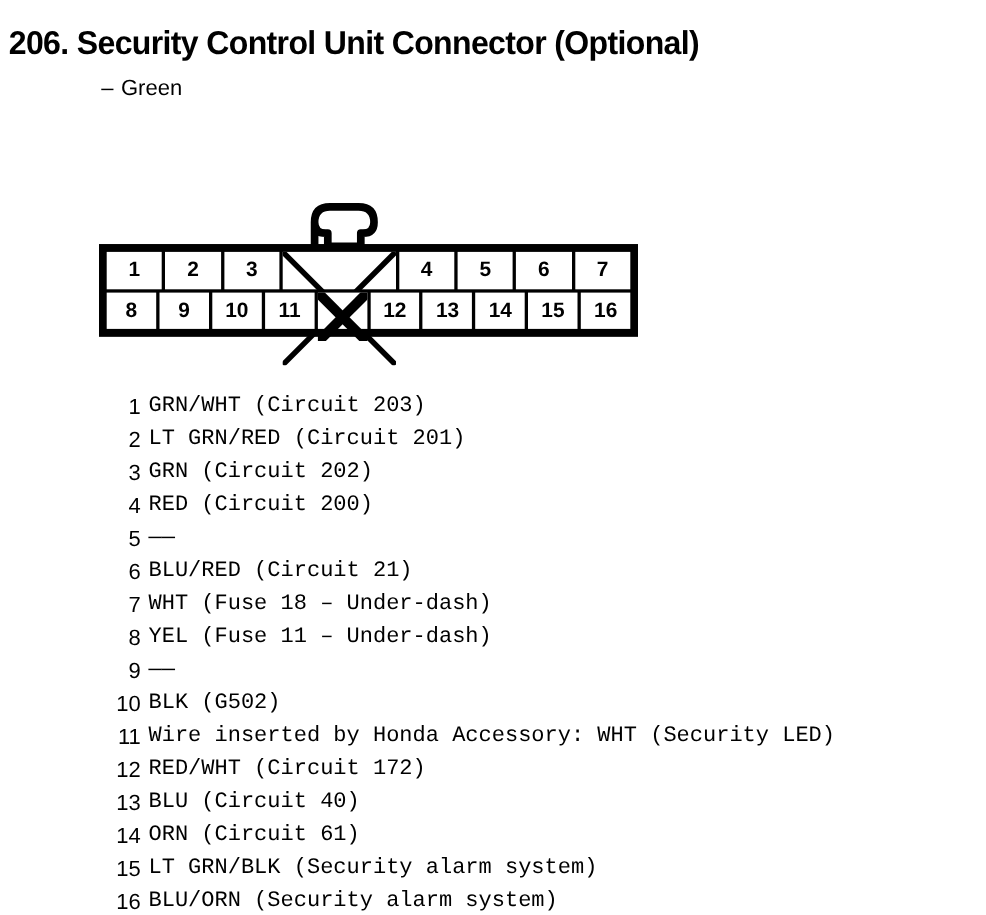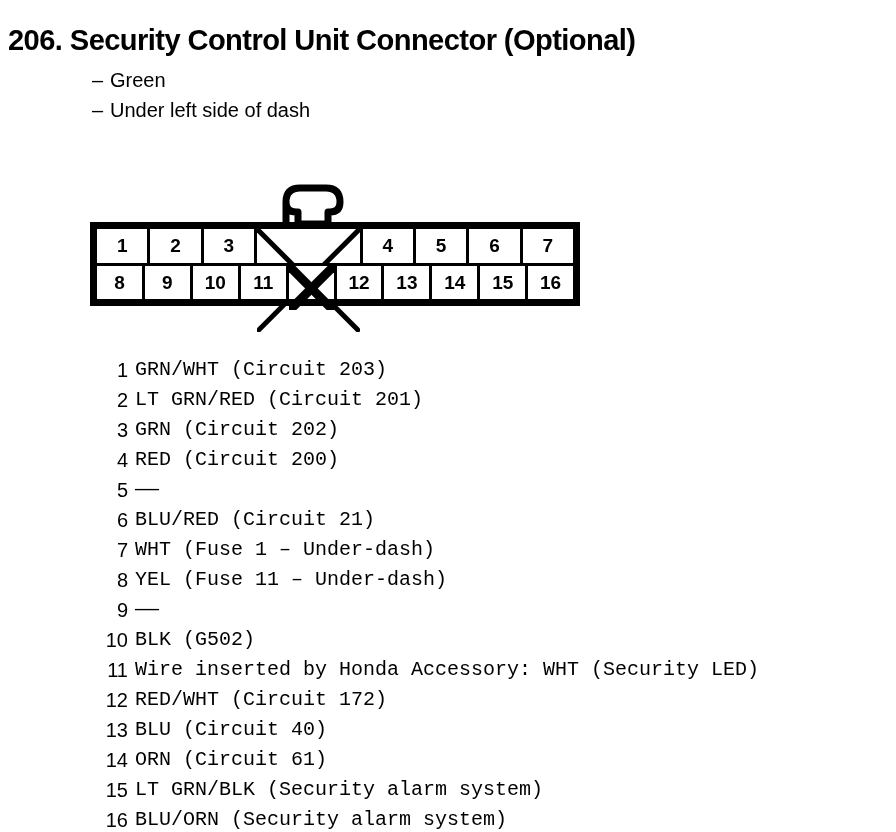--- a/index.html
+++ b/index.html
@@ -126,21 +126,20 @@
     font-family: Liberation Mono, monospace;
   }
 </style>
 </head>
 <body>
 
 <h1 id="page-title">206. Security Control Unit Connector (Optional)</h1>
 
 <div id="notes">
     <div class="note-line"><span class="note-dash">–</span><span>Green</span></div>
-    <div class="note-line"><span class="note-dash">–</span><span>Under left side of dash</span></div>
   </div>
 
 <div id="connector-diagram">
 
   <div id="connector-latch">
     <svg width="90" height="42" viewBox="0 0 90 42" xmlns="http://www.w3.org/2000/svg">
       <path d="M18 40 L18 20 Q18 6 32 6 L58 6 Q72 6 72 20 Q72 30 62 30 L60 30 L60 42 L30 42 L30 30 L28 30 Q18 30 18 20 Z" fill="none" stroke="#000000" stroke-width="7" stroke-linejoin="round"></path>
     </svg>
   </div>
 
@@ -233,21 +232,21 @@
     <div class="pin-list-row">
       <span class="pin-list-num">5</span>
       <span class="pin-list-desc">——</span>
     </div>
     <div class="pin-list-row">
       <span class="pin-list-num">6</span>
       <span class="pin-list-desc">BLU/RED (Circuit 21)</span>
     </div>
     <div class="pin-list-row">
       <span class="pin-list-num">7</span>
-      <span class="pin-list-desc">WHT (Fuse 1 – Under-dash)</span>
+      <span class="pin-list-desc">WHT (Fuse 18 – Under-dash)</span>
     </div>
     <div class="pin-list-row">
       <span class="pin-list-num">8</span>
       <span class="pin-list-desc">YEL (Fuse 11 – Under-dash)</span>
     </div>
     <div class="pin-list-row">
       <span class="pin-list-num">9</span>
       <span class="pin-list-desc">——</span>
     </div>
     <div class="pin-list-row">

